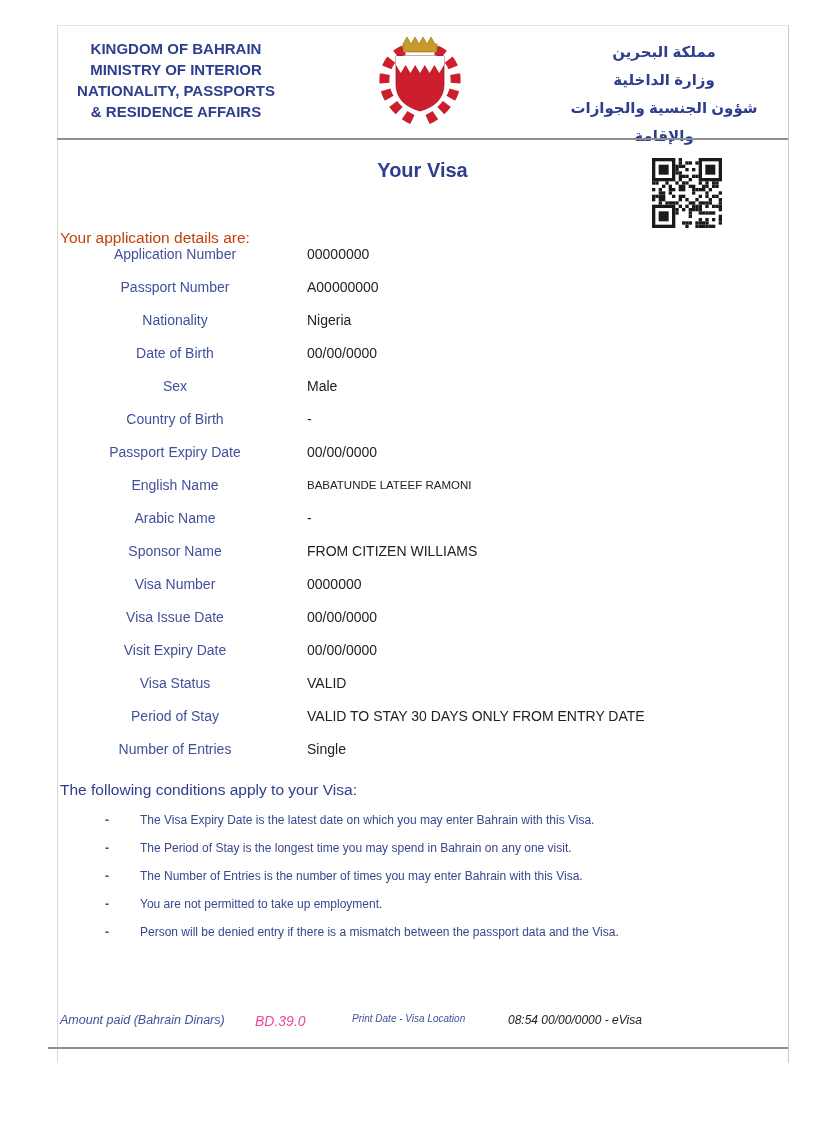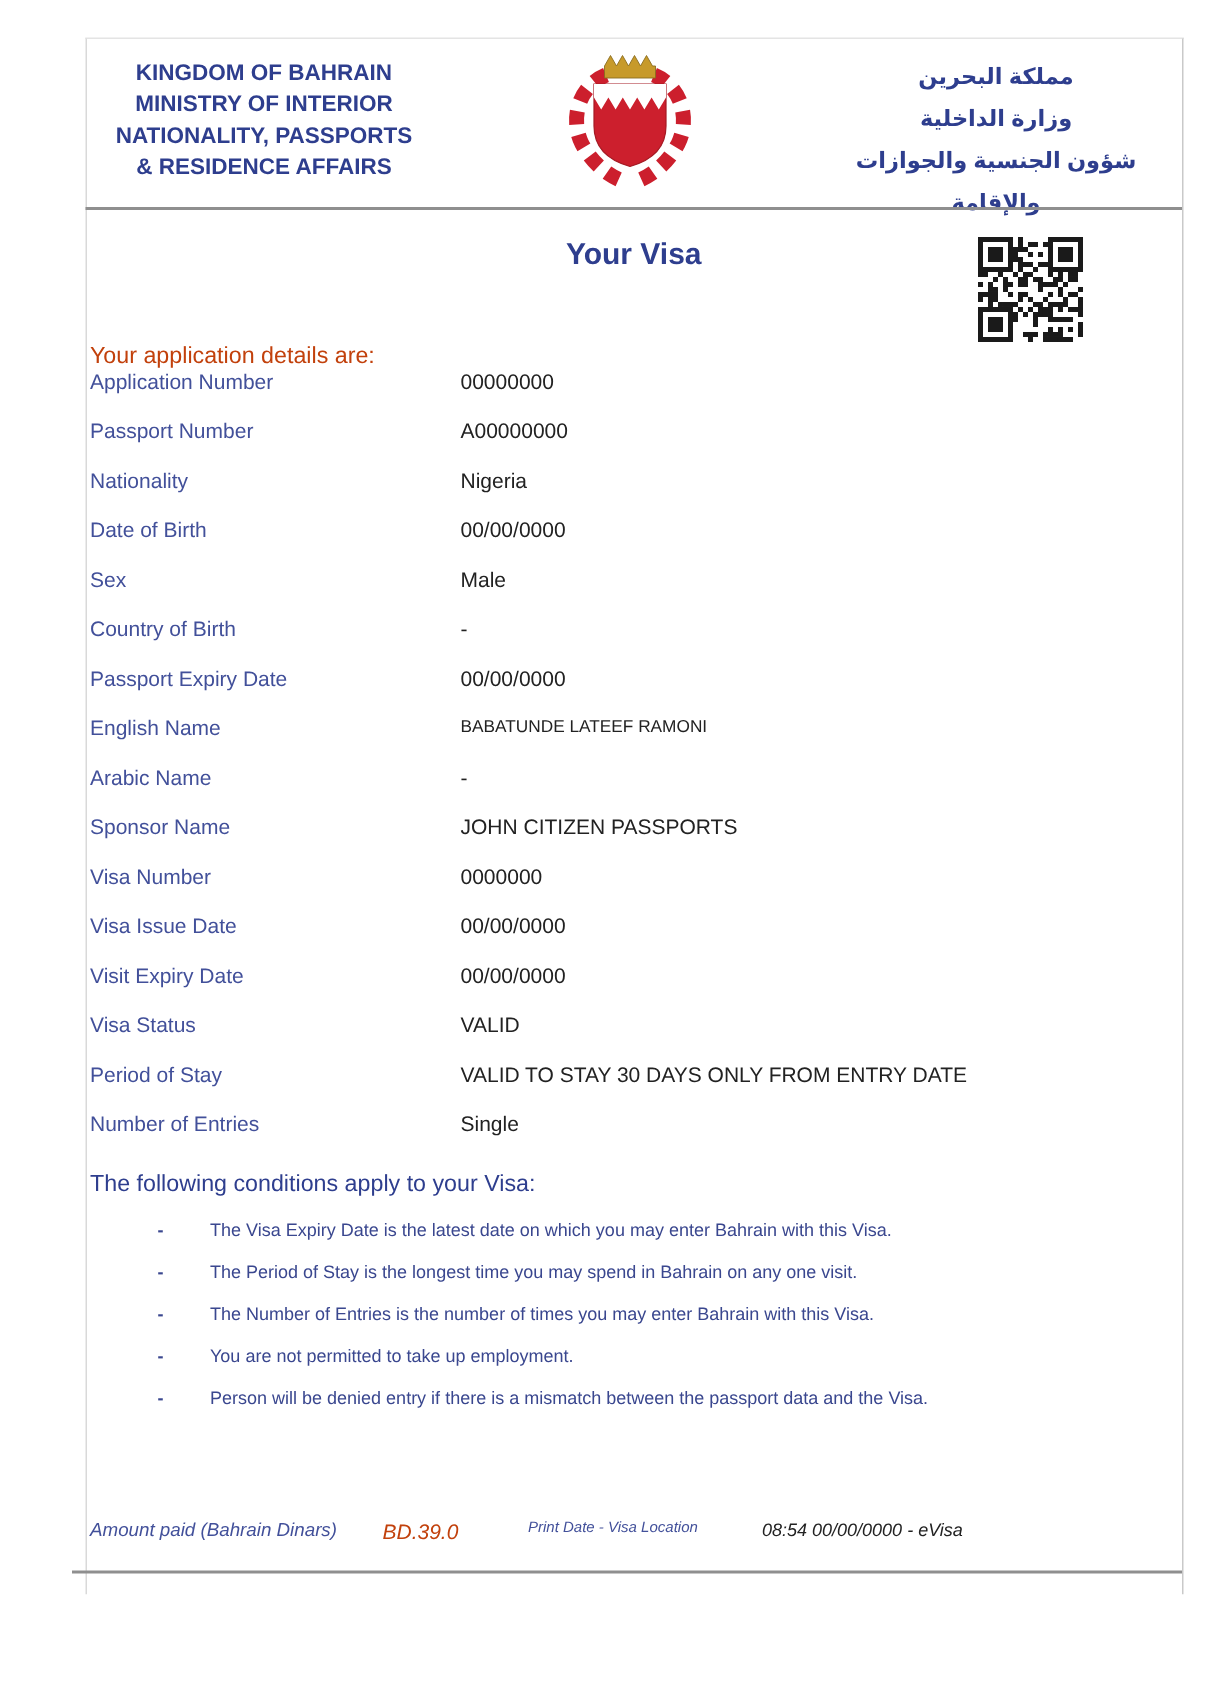--- a/index.html
+++ b/index.html
@@ -15,32 +15,32 @@
   .rule{position:absolute;background:#8f8f8f;}
   .rule-top{left:57px;top:138px;width:731px;height:2px;}
   .rule-mid{left:48px;top:1047px;width:740px;height:2px;}
   .rule-last{position:absolute;left:48px;top:1104px;width:742px;height:1px;background:#b3b3b3;}
   .doc-title{position:absolute;left:57px;top:159px;width:731px;text-align:center;
              color:#2e3e8e;font-size:20px;font-weight:bold;}
   .qr{position:absolute;left:652px;top:158px;width:70px;height:70px;}
   .intro{position:absolute;left:60px;top:197px;font-size:15.5px;color:#c2410c;margin-top:32px;}
   .fields{position:absolute;left:60px;top:237px;width:680px;}
   .frow{display:flex;align-items:center;height:33px;}
-  .lbl{width:230px;text-align:left;color:#42509a;font-size:14px;flex:none;}
+  .lbl{width:230px;text-align:center;color:#42509a;font-size:14px;flex:none;}
   .val{margin-left:17px;color:#222222;font-size:14px;white-space:nowrap;}
   .val.sm{font-size:11.5px;}
   .cond-title{position:absolute;left:60px;top:781px;font-size:15.5px;color:#2e3e8e;}
   .conds{position:absolute;left:105px;top:806px;width:620px;}
   .cond{display:flex;height:28px;align-items:center;color:#3a478f;font-size:12px;}
   .cond .dash{width:12px;flex:none;font-weight:bold;}
   .cond .ctext{margin-left:23px;text-align:center;}
   .footer-row{position:absolute;left:0;top:1013px;width:820px;height:20px;}
   .footer-row span{position:absolute;top:0;white-space:nowrap;font-style:italic;}
   .f-lbl1{left:60px;color:#42509a;font-size:12.5px;}
-  .f-val1{left:255px;color:#c2410c;font-size:14px;}
+  .f-val1{left:255px;color:#ec4899;font-size:14px;}
   .f-lbl2{left:352px;color:#42509a;font-size:10px;}
   .f-val2{left:508px;color:#222222;font-size:12px;}
   .watermark{position:absolute;left:290px;top:1068px;z-index:5;color:#3ab54a;
              font-size:52px;font-weight:bold;letter-spacing:-1.5px;white-space:nowrap;}
 </style>
 </head>
 <body>
 
 <div class="page">
 
@@ -256,21 +256,21 @@
     <div class="frow">
       <div class="lbl">English Name</div>
       <div class="val sm">BABATUNDE LATEEF RAMONI</div>
     </div>
     <div class="frow">
       <div class="lbl">Arabic Name</div>
       <div class="val">-</div>
     </div>
     <div class="frow">
       <div class="lbl">Sponsor Name</div>
-      <div class="val">JOHN CITIZEN PASSPORTS</div>
+      <div class="val">FROM CITIZEN WILLIAMS</div>
     </div>
     <div class="frow">
       <div class="lbl">Visa Number</div>
       <div class="val">0000000</div>
     </div>
     <div class="frow">
       <div class="lbl">Visa Issue Date</div>
       <div class="val">00/00/0000</div>
     </div>
     <div class="frow">

